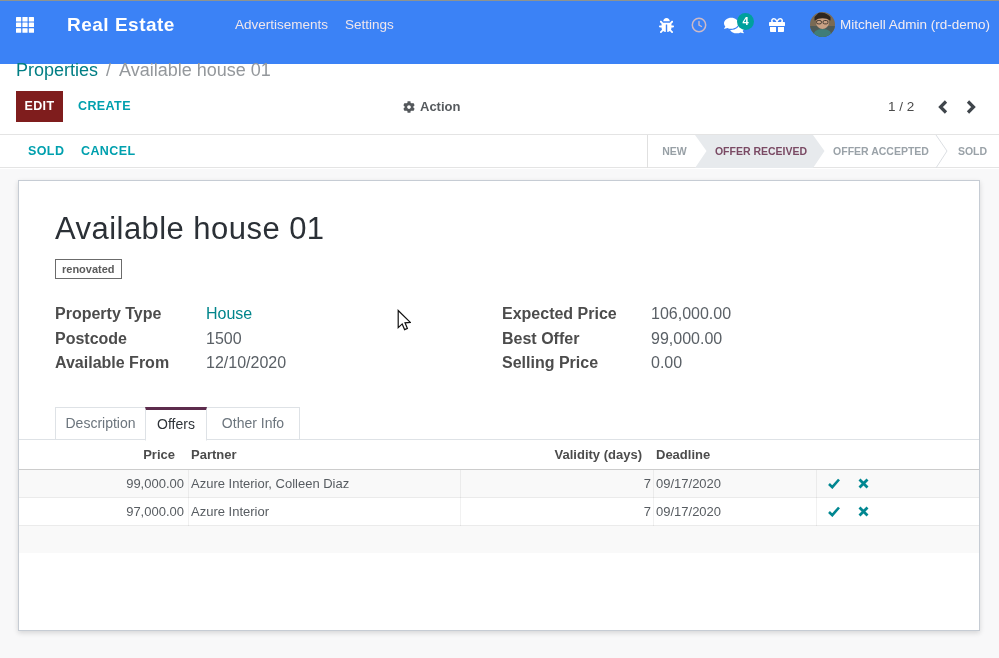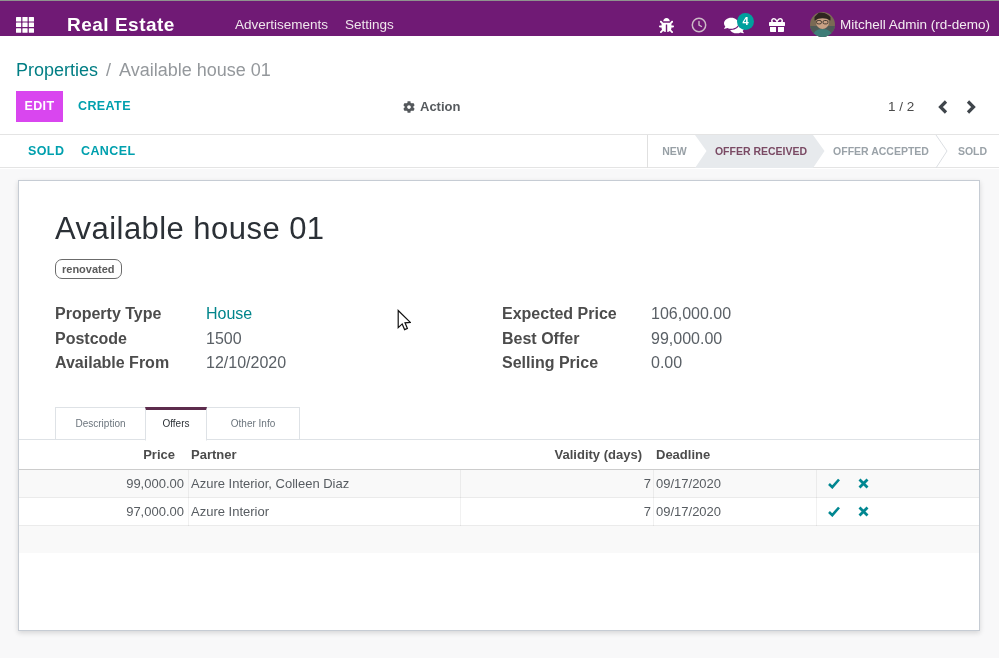--- a/index.html
+++ b/index.html
@@ -1,63 +1,63 @@
 <!DOCTYPE html>
 <html><head>
 <meta charset="utf-8">
 <style>
   * { margin:0; padding:0; box-sizing:border-box; }
   html,body { width:999px; height:658px; overflow:hidden; }
   body { font-family:"Liberation Sans", sans-serif; background:#fff; position:relative; }
   .abs { position:absolute; }
 
   
-  #nav { position:absolute; left:0; top:0; width:999px; height:36px; background:#701a75; border-top:1px solid #8f938e; }
+  #nav { position:absolute; left:0; top:0; width:999px; height:64px; background:#3b82f6; border-top:1px solid #8f938e; }
   #nav .brand { position:absolute; left:67px; top:13px; color:#fff; font-size:19px; font-weight:bold; letter-spacing:.5px; }
   #nav .menu { position:absolute; top:16px; color:#efe6ec; font-size:13.5px; }
   #nav .uname { position:absolute; left:840px; top:16px; color:#f3ecf1; font-size:13.5px; }
 
   
   #crumb { position:absolute; left:16px; top:60px; font-size:18px; }
   #crumb .a { color:#017e84; }
   #crumb .sep { color:#94989c; }
   #crumb .cur { color:#94989c; }
 
   
-  #btn-edit { position:absolute; left:16px; top:91px; width:47px; height:31px; background:#d946ef;
+  #btn-edit { position:absolute; left:16px; top:91px; width:47px; height:31px; background:#7f1d1d;
     color:#fff; font-weight:bold; font-size:12.5px; text-align:center; line-height:31px; letter-spacing:.4px; }
   #btn-create { position:absolute; left:78px; top:91px; height:31px; line-height:31px;
     color:#00a0ae; font-weight:bold; font-size:12.5px; letter-spacing:.4px; }
   #action { position:absolute; left:403px; top:91px; height:31px; line-height:31px; color:#565a5e;
     font-weight:bold; font-size:13px; }
   #pager { position:absolute; left:888px; top:91px; height:31px; line-height:31px; color:#4a4a4a; font-size:13.5px; }
 
   
   #statusbar { position:absolute; left:0; top:134px; width:999px; height:34px; background:#fff;
     border-top:1px solid #e4e4e4; border-bottom:1px solid #e4e4e4; }
   #statusbar .sc { position:absolute; top:0; height:33px; line-height:32px; color:#00a0ae; font-weight:bold;
     font-size:12.5px; letter-spacing:.4px; }
 
   
   #content { position:absolute; left:0; top:169px; width:999px; height:490px; background:#f8f8f9; }
   #sheet { position:absolute; left:18px; top:180px; width:962px; height:451px; background:#fff;
     border:1px solid #c6ccd4; box-shadow:0 2px 5px rgba(0,0,0,.14); }
 
   #title { position:absolute; left:36px; top:30px; font-size:31px; color:#2b3036; letter-spacing:0.45px; }
   #tag { position:absolute; left:36px; top:78px; height:20px; line-height:18px; border:1px solid #6b6b6b;
-    border-radius:7px; padding:0 6px; font-size:11px; font-weight:bold; color:#5b5b5b; }
+    border-radius:0; padding:0 6px; font-size:11px; font-weight:bold; color:#5b5b5b; }
 
   .frow { position:absolute; height:25px; line-height:25px; font-size:16px; }
   .flabel { font-weight:bold; color:#4c4c4c; }
   .fval { color:#5a6066; }
   .tealink { color:#01858b; }
 
   
   #tabs { position:absolute; left:0; top:226px; width:960px; height:33px; border-bottom:1px solid #dee2e6; }
-  .tab { position:absolute; top:0; height:33px; text-align:center; font-size:10px; color:#6c757d;
+  .tab { position:absolute; top:0; height:33px; text-align:center; font-size:14px; color:#6c757d;
     line-height:31px; border:1px solid #dee2e6; background:#fff; }
   .tab.active { border-top:3px solid #5d2c4d; color:#2e3338; font-weight:normal; height:34px; line-height:28px;
     border-bottom:1px solid #fff; z-index:2; }
 
   
   #tbl { position:absolute; left:0; top:260px; width:960px; }
   #tbl .hrow { position:absolute; left:0; width:960px; height:29px; line-height:28px; font-weight:bold;
     font-size:13px; color:#4c4c4c; border-bottom:1px solid #ccc; }
   #tbl .drow { position:absolute; left:0; width:960px; height:28px; line-height:27px; font-size:13px;
     color:#575c61; border-bottom:1px solid #ebebeb; }

